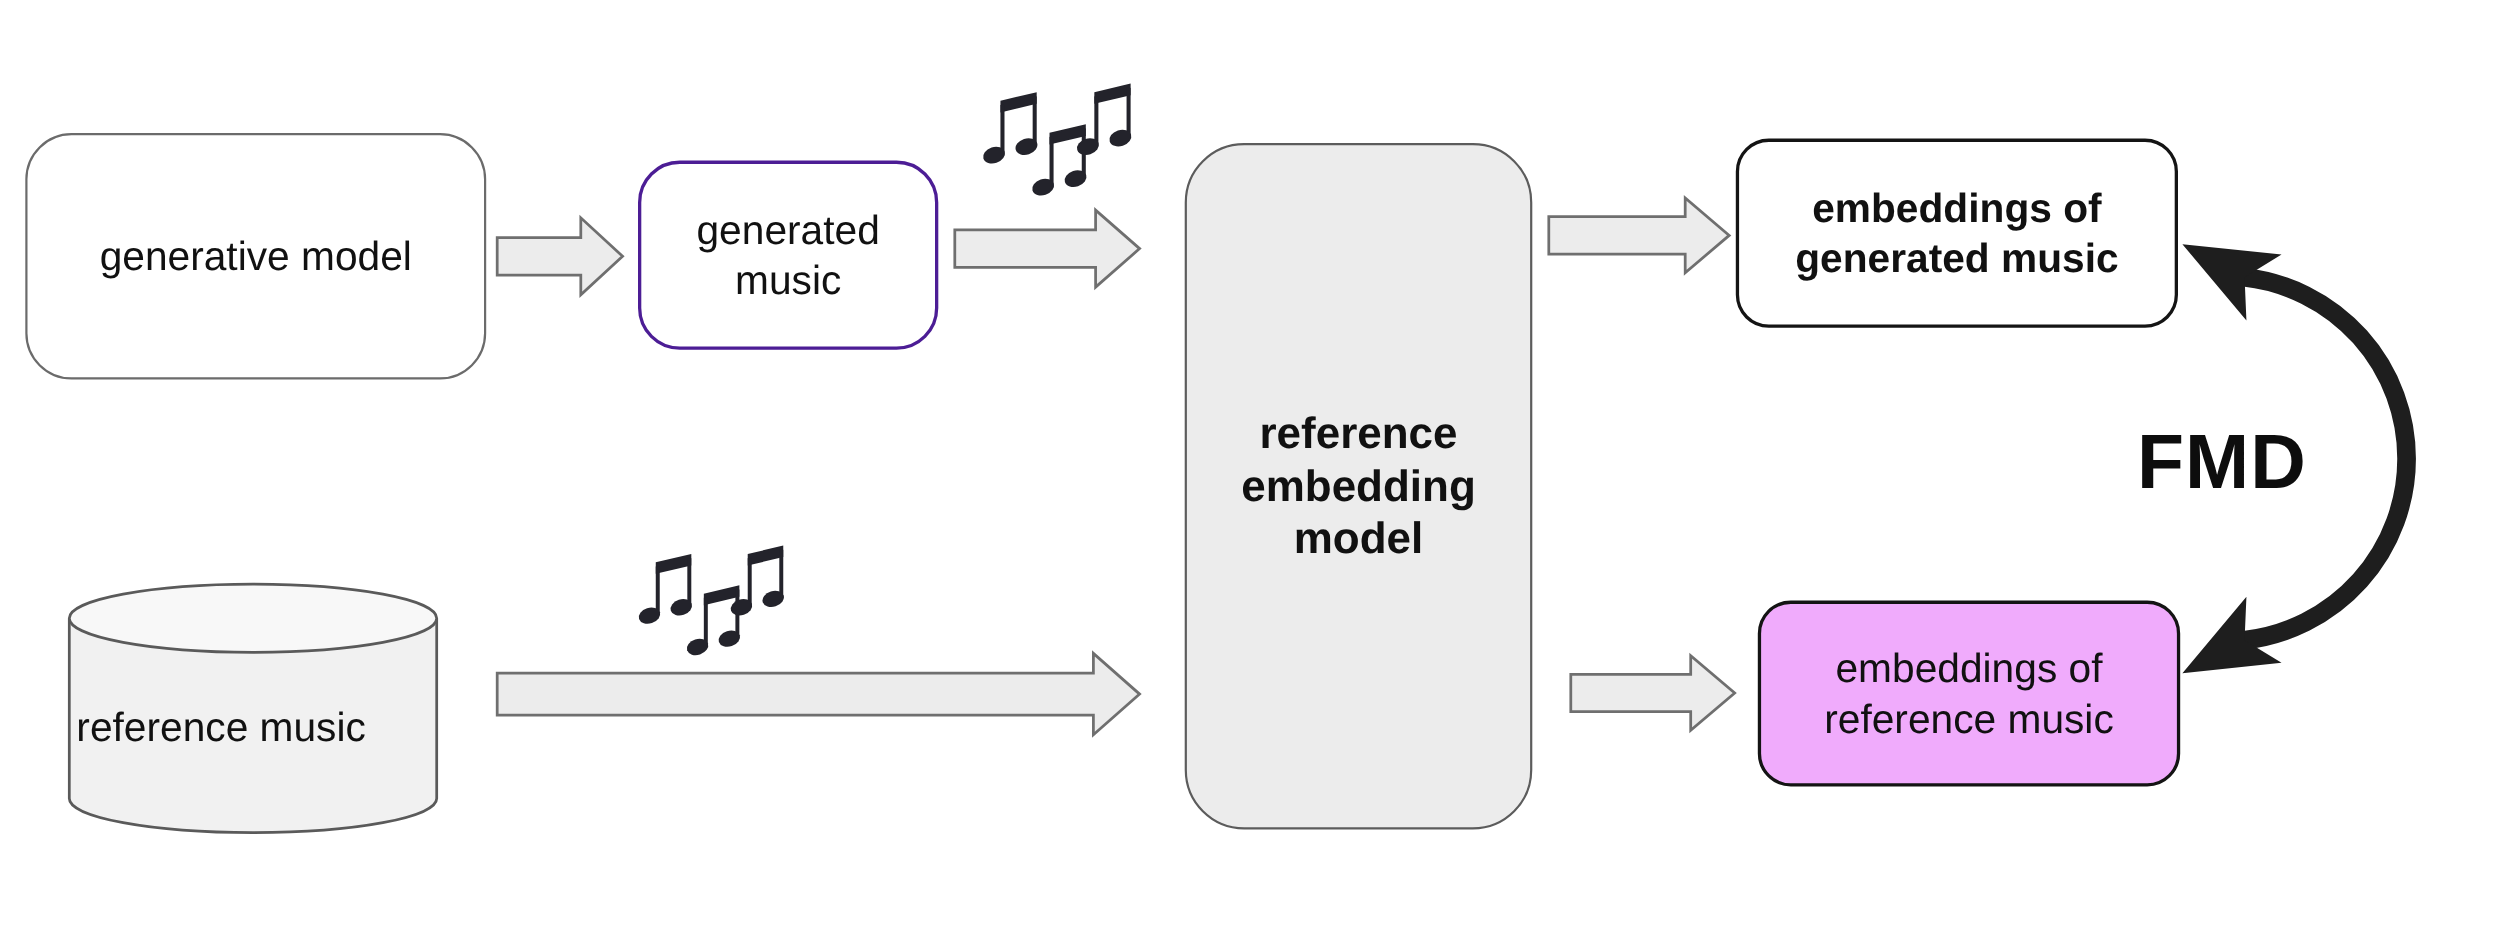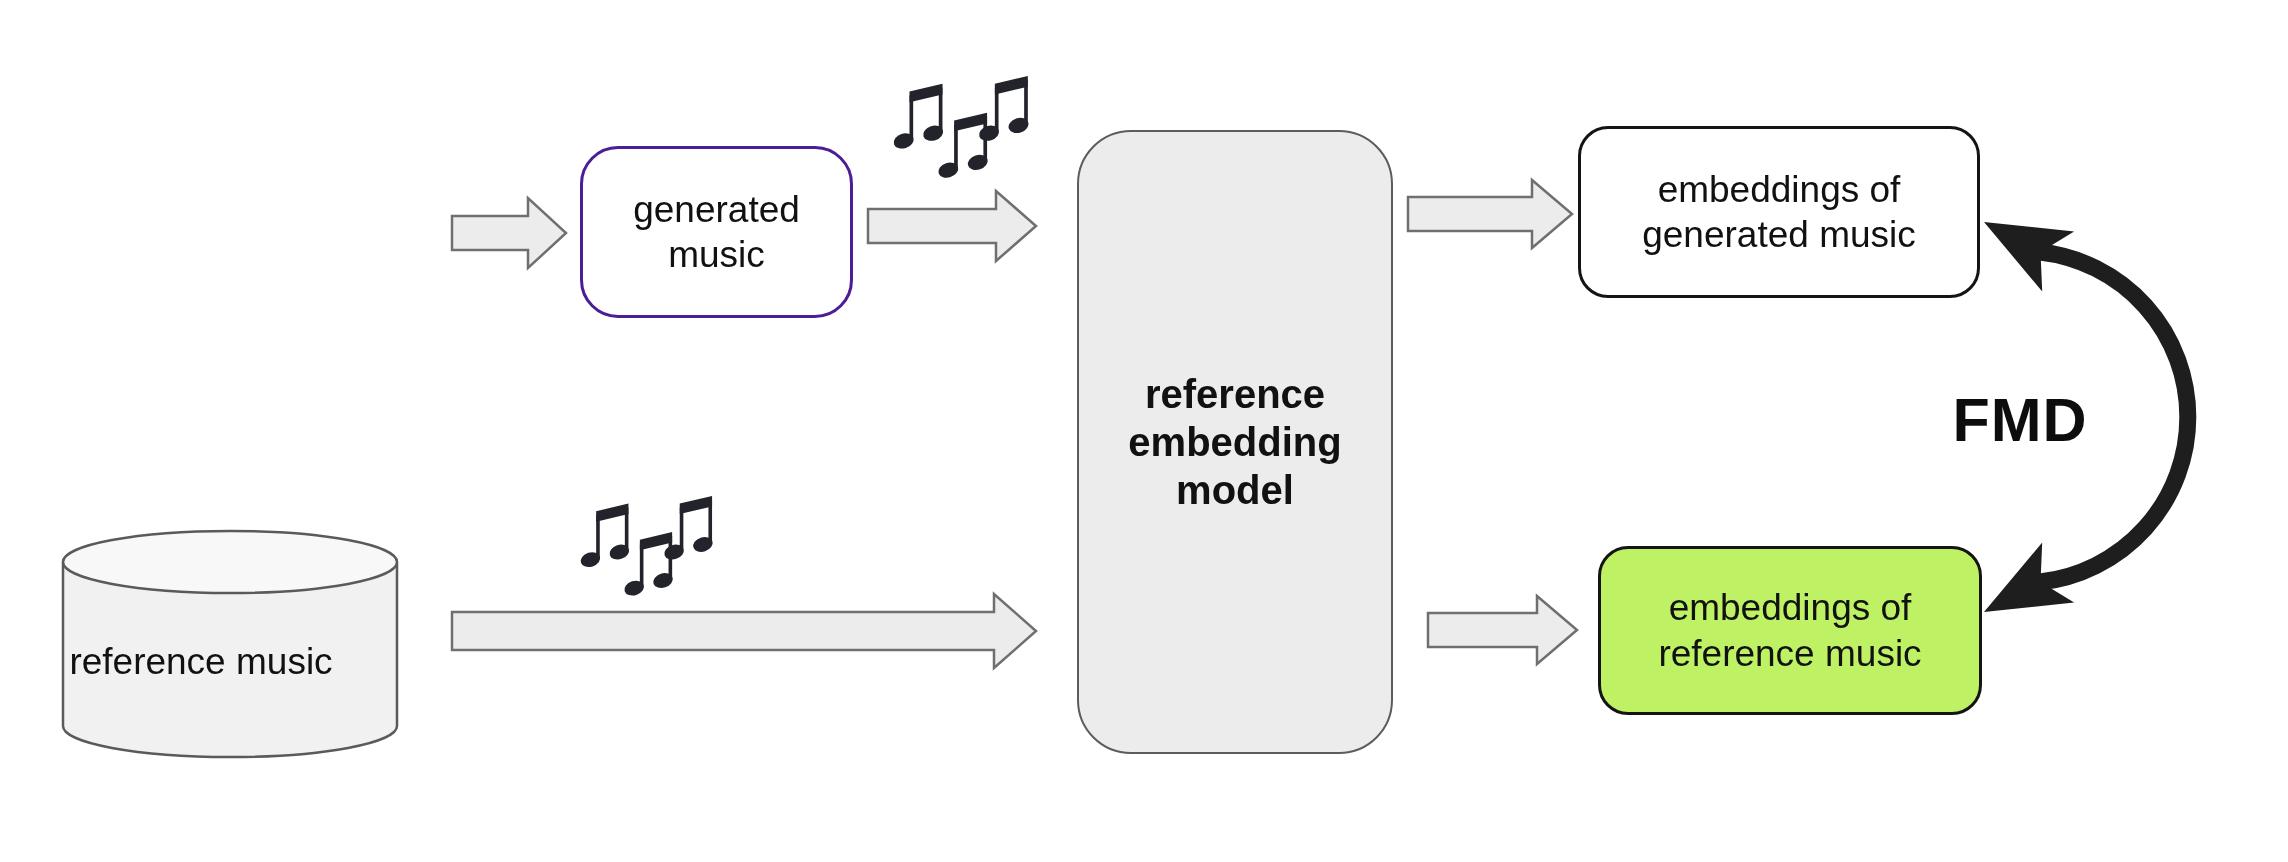--- a/index.html
+++ b/index.html
@@ -23,35 +23,35 @@
     font-size:37px;padding:0 28px;
   }
   .node-refmodel{
     left:1077px;top:130px;width:316px;height:624px;
     background:#ececec;border:2.5px solid #5c5c5c;border-radius:54px;
     font-size:40px;font-weight:bold;line-height:1.2;padding:12px 30px;
   }
   .node-emb-gen{
     left:1578px;top:126px;width:402px;height:172px;
     background:#ffffff;border:3px solid #141414;border-radius:30px;
-    font-size:37px;padding:0 40px;
+    font-size:37px;padding:0 40px;font-weight:bold;
   }
   .node-emb-ref{
     left:1598px;top:546px;width:384px;height:169px;
-    background:#bef264;border:3px solid #141414;border-radius:30px;
+    background:#f0abfc;border:3px solid #141414;border-radius:30px;
     font-size:37px;padding:0 34px;
   }
   .cyl-label{
     left:63px;top:580px;width:276px;height:164px;
     font-size:37px;background:transparent;border:none;
   }
   .fmd{
     position:absolute;left:1890px;top:362px;width:260px;height:115px;
     display:flex;align-items:center;justify-content:center;
-    font-size:61px;font-weight:bold;letter-spacing:1px;color:#0d0d0d;
+    font-size:70px;font-weight:bold;letter-spacing:1px;color:#0d0d0d;
   }
 </style>
 </head>
 <body>
 
 <div class="canvas">
 
   <svg class="svg-layer" viewBox="0 0 2288 862">
     <defs>
       <g id="note-pair" fill="#23232b">
@@ -91,20 +91,23 @@
       <use href="#notes-group"></use>
     </g>
 
     <g fill="#1e1e1e">
       <path d="M2040,252 A166,166 0 0 1 2040,582" fill="none" stroke="#1e1e1e" stroke-width="17"></path>
       <polygon points="0,0 84,-34 64,0 84,34" transform="translate(1984,222) rotate(28)"></polygon>
       <polygon points="0,0 84,-34 64,0 84,34" transform="translate(1984,612) rotate(-28)"></polygon>
     </g>
   </svg>
 
+  <div class="node node-generative">
+    <span>generative model</span>
+  </div>
 
   <div class="node node-generated">
     <span>generated music</span>
   </div>
 
   <div class="node node-refmodel">
     <span>reference embedding model</span>
   </div>
 
   <div class="node node-emb-gen">

